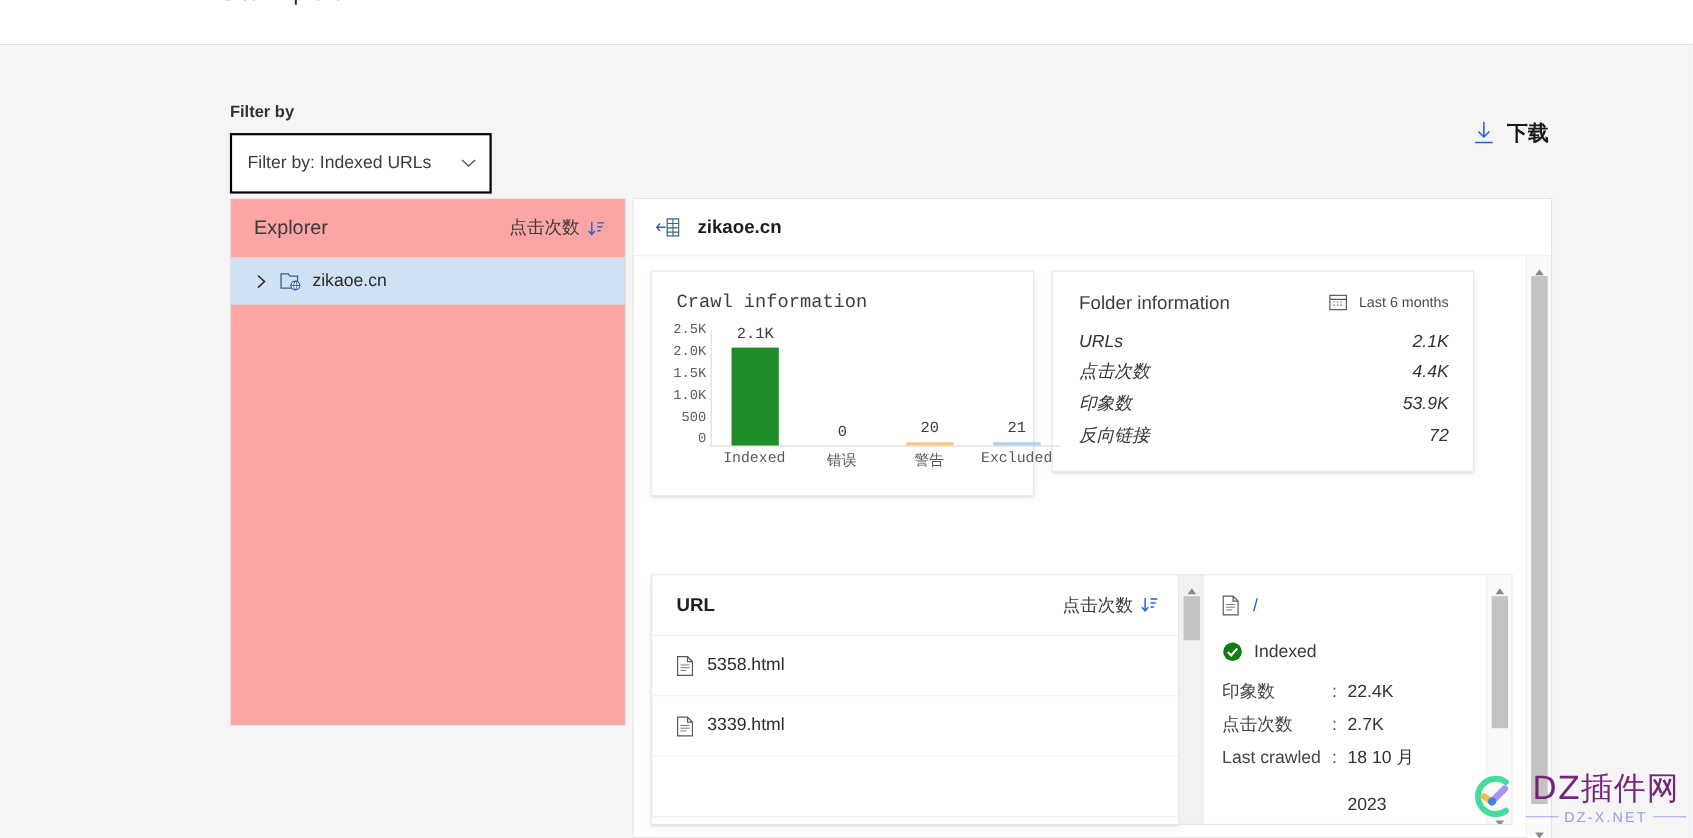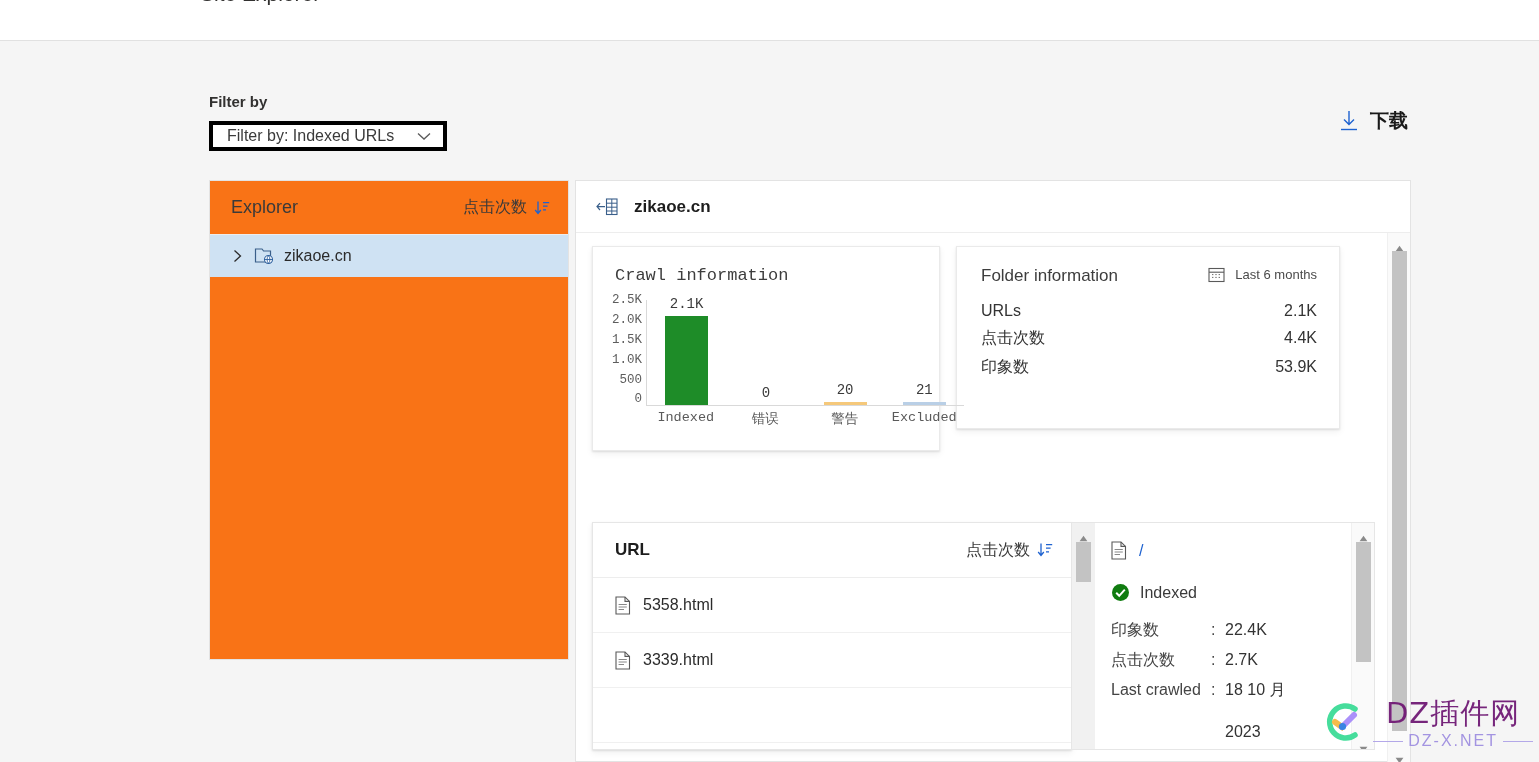--- a/index.html
+++ b/index.html
@@ -31,41 +31,41 @@
     background: #f5f5f5;
   }
 
   
   .filter-label {
     position: absolute; left: 209px; top: 93px;
     font-size: 15px; font-weight: bold; color: #323130;
   }
   .filter-select {
     position: absolute; left: 209px; top: 121px;
-    width: 238px; height: 30px;
-    background: #ffffff; border: 4px solid #000000;
+    width: 238px; height: 55px;
+    background: #ffffff; border: 2px solid #000000;
     display: flex; align-items: center; justify-content: space-between;
     padding: 0 12px 0 14px; cursor: pointer;
   }
   .filter-select .txt { font-size: 16px; color: #3b3b3b; white-space: nowrap; }
   .chev { color: #6b6b6b; font-size: 13px; margin-left: 8px; }
 
   
   .download-btn {
     position: absolute; right: 131px; top: 108px;
     display: flex; align-items: center; gap: 12px; cursor: pointer;
   }
   .dl-icon { width: 18px; height: 22px; display: block; }
   .dl-text { font-size: 19px; font-weight: bold; color: #1a1a1a; }
 
   
   .explorer {
     position: absolute; left: 209px; top: 180px;
     width: 360px; height: 480px;
-    background: #f97316; border: 1px solid #e3e3e3;
+    background: #fca5a5; border: 1px solid #e3e3e3;
   }
   .explorer-head {
     height: 54px; display: flex; align-items: center;
     justify-content: space-between; padding: 0 18px 0 21px;
     border-bottom: 1px solid #ededed;
   }
   .explorer-head .t { font-size: 18px; color: #3a3a3a; }
   .sort-group { display: flex; align-items: center; gap: 7px; cursor: pointer; }
   .sort-group .lbl { font-size: 16px; color: #3a3a3a; }
   .sort-ico { width: 16px; height: 16px; display: block; }
@@ -149,21 +149,21 @@
   .brect { width: 54%; cursor: pointer; }
   .x-labels {
     position: absolute; left: 54px; top: 116px; width: 318px;
     display: flex;
   }
   .x-labels span {
     flex: 1; text-align: center; font-size: 13.5px; color: #5a5a5a;
   }
 
   
-  .kv { padding: 12px 22px 0 24px; }
+  .kv { padding: 12px 22px 0 24px; font-style: italic; }
   .kv-row {
     display: flex; justify-content: space-between; align-items: baseline;
     padding: 4px 0;
   }
   .kv-k { font-size: 16px; color: #333; }
   .kv-v { font-size: 16px; color: #333; }
 
   
   .lower { position: absolute; left: 16px; top: 289px; display: flex; }
   .urlpanel {
@@ -229,21 +229,21 @@
     display: flex; align-items: center; gap: 8px;
     pointer-events: none; z-index: 40; opacity: .95;
   }
   .wm-logo { width: 46px; height: 46px; display: block; }
   .wm-txt { display: flex; flex-direction: column; align-items: center; }
   .wm-main {
     font-size: 29px; color: #701a75; letter-spacing: 1px;
     font-family: "DejaVu Sans", sans-serif;
   }
   .wm-sub {
-    font-size: 16px; color: #9f8fe0; letter-spacing: 2px; margin-top: -2px;
+    font-size: 13px; color: #9f8fe0; letter-spacing: 2px; margin-top: -2px;
     display: flex; align-items: center; gap: 5px; white-space: nowrap;
   }
   .wm-sub .line { width: 30px; height: 1px; background: #b0a4e8; display: block; }
 </style>
 </head>
 <body>
 
 <div class="page">
 
   <div class="topbar">
@@ -378,20 +378,24 @@
                 <span class="kv-v">2.1K</span>
               </div>
               <div class="kv-row">
                 <span class="kv-k">点击次数</span>
                 <span class="kv-v">4.4K</span>
               </div>
               <div class="kv-row">
                 <span class="kv-k">印象数</span>
                 <span class="kv-v">53.9K</span>
               </div>
+              <div class="kv-row">
+                <span class="kv-k">反向链接</span>
+                <span class="kv-v">72</span>
+              </div>
             </div>
         </div>
       </div>
 
       <div class="lower">
 
         <div class="urlpanel">
           <div class="url-head">
             <span class="t">URL</span>
             <span class="sort-group">

